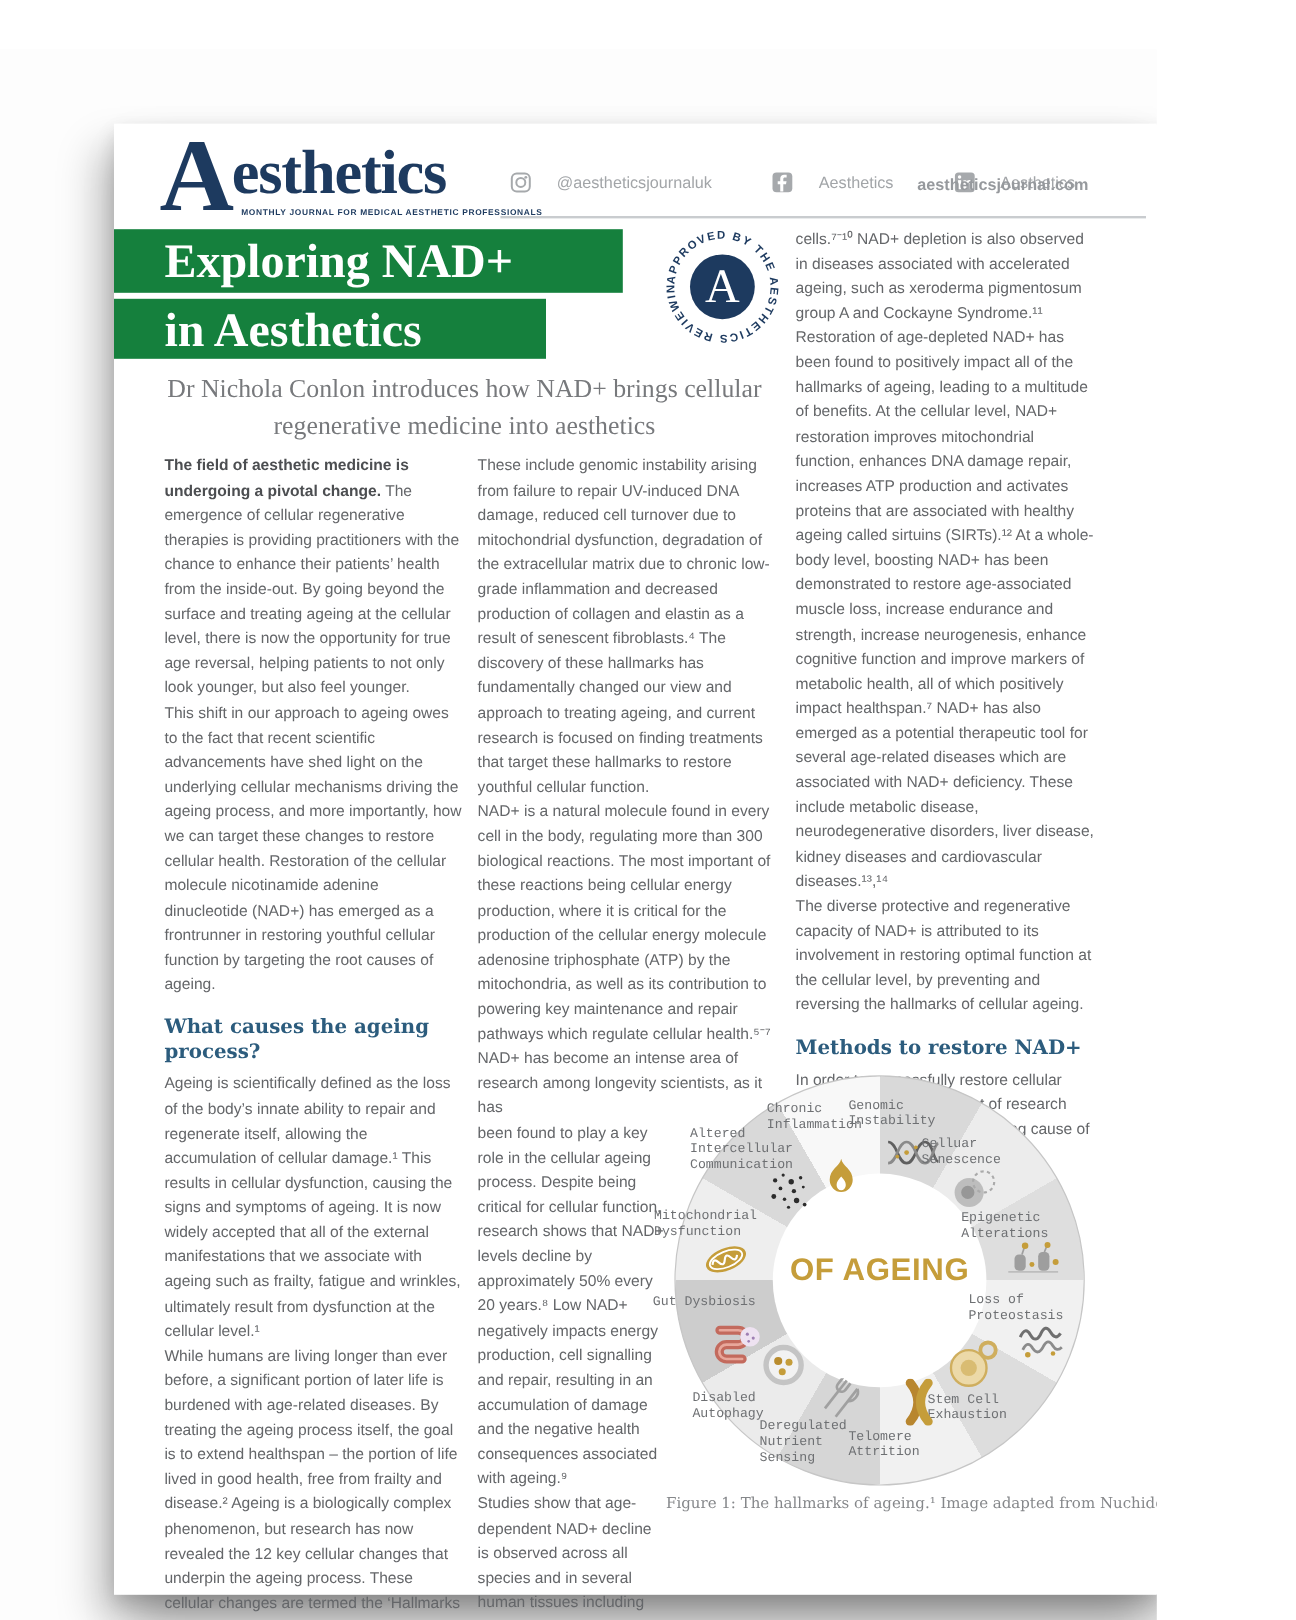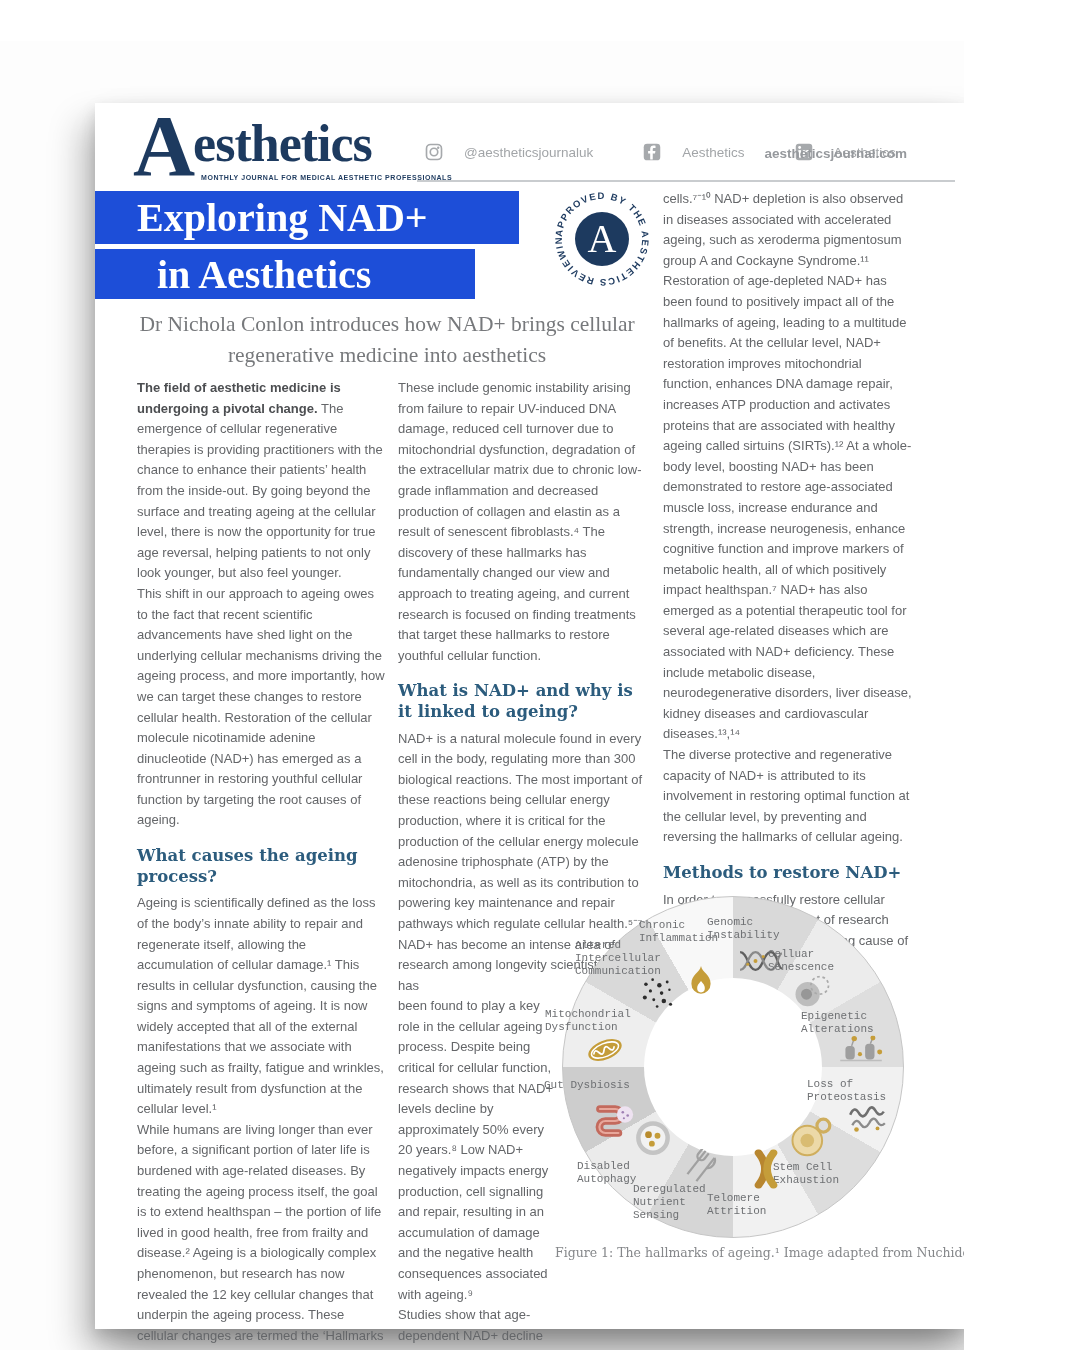--- a/index.html
+++ b/index.html
@@ -16,24 +16,24 @@
   .tagline{position:absolute;left:106px;top:71px;z-index:4;color:#1d3a5f;font-size:7px;font-weight:bold;
            letter-spacing:.55px;}
   .hrule{position:absolute;left:322px;right:10px;top:77px;height:2px;background:#c9cccf;}
   .social{position:absolute;left:330px;top:40px;display:flex;align-items:center;gap:21px;
           color:#a2a5a8;font-size:13.5px;}
   .social .sep{width:8px;}
   .sicon{display:inline-flex;width:18px;height:18px;}
   .website{position:absolute;right:58px;top:43px;color:#96999d;font-size:13.5px;font-weight:bold;}
 
   
-  .bar{position:absolute;left:0;background:#1d4ed8;color:#ffffff;
+  .bar{position:absolute;left:0;background:#15803d;color:#ffffff;
        font-family:"Liberation Serif",serif;font-weight:bold;display:flex;align-items:center;}
   .bar1{top:88px;width:382px;height:53px;font-size:40px;padding-left:42px;}
-  .bar2{top:146px;width:318px;height:50px;font-size:40px;padding-left:62px;}
+  .bar2{top:146px;width:318px;height:50px;font-size:40px;padding-left:42px;}
   .subtitle{position:absolute;left:42px;top:206px;width:500px;color:#77797c;
             font-family:"Liberation Serif",serif;font-size:21.5px;line-height:1.43;text-align:center;}
   .badge{position:absolute;left:457px;top:86px;width:100px;height:100px;}
 
   
   .col{position:absolute;width:249px;color:#646669;font-size:13px;line-height:20.6px;}
   .col1{left:42px;top:275px;}
   .col2{left:303px;top:275px;}
   .col3{left:568px;top:86px;}
   .para{margin:0;}
@@ -134,40 +134,40 @@
   <div class="col col1">
     <p class="para"><span class="lead-bold">The field of aesthetic medicine is undergoing a pivotal change.</span><span> The emergence of cellular regenerative therapies is providing practitioners with the chance to enhance their patients’ health from the inside-out. By going beyond the surface and treating ageing at the cellular level, there is now the opportunity for true age reversal, helping patients to not only look younger, but also feel younger.</span></p>
     <p class="para">This shift in our approach to ageing owes to the fact that recent scientific advancements have shed light on the underlying cellular mechanisms driving the ageing process, and more importantly, how we can target these changes to restore cellular health. Restoration of the cellular molecule nicotinamide adenine dinucleotide (NAD+) has emerged as a frontrunner in restoring youthful cellular function by targeting the root causes of ageing.</p>
     <p class="h">What causes the ageing process?</p>
     <p class="para">Ageing is scientifically defined as the loss of the body’s innate ability to repair and regenerate itself, allowing the accumulation of cellular damage.¹ This results in cellular dysfunction, causing the signs and symptoms of ageing. It is now widely accepted that all of the external manifestations that we associate with ageing such as frailty, fatigue and wrinkles, ultimately result from dysfunction at the cellular level.¹</p>
     <p class="para">While humans are living longer than ever before, a significant portion of later life is burdened with age-related diseases. By treating the ageing process itself, the goal is to extend healthspan – the portion of life lived in good health, free from frailty and disease.² Ageing is a biologically complex phenomenon, but research has now revealed the 12 key cellular changes that underpin the ageing process. These cellular changes are termed the ‘Hallmarks of Ageing’ (Figure 1).³ In the context of skin ageing, the histological changes that occur, such as a loss of collagen, elastin and a breakdown of the extracellular matrix (the scaffolding structure of the skin), are a result of the underlying cellular hallmarks of ageing.</p>
   </div>
 
   <div class="col col2">
     <p class="para">These include genomic instability arising from failure to repair UV-induced DNA damage, reduced cell turnover due to mitochondrial dysfunction, degradation of the extracellular matrix due to chronic low-grade inflammation and decreased production of collagen and elastin as a result of senescent fibroblasts.⁴ The discovery of these hallmarks has fundamentally changed our view and approach to treating ageing, and current research is focused on finding treatments that target these hallmarks to restore youthful cellular function.</p>
-    <p class="h">What is NAD+ and why is it linked to ageing?</p>
     <p class="para">NAD+ is a natural molecule found in every cell in the body, regulating more than 300 biological reactions. The most important of these reactions being cellular energy production, where it is critical for the production of the cellular energy molecule adenosine triphosphate (ATP) by the mitochondria, as well as its contribution to powering key maintenance and repair pathways which regulate cellular health.⁵⁻⁷</p>
     <p class="para">NAD+ has become an intense area of research among longevity scientists, as it has</p>
     <div class="narrowwrap">
       <p class="para">been found to play a key role in the cellular ageing process. Despite being critical for cellular function, research shows that NAD+ levels decline by approximately 50% every 20 years.⁸ Low NAD+ negatively impacts energy production, cell signalling and repair, resulting in an accumulation of damage and the negative health consequences associated with ageing.⁹</p>
       <p class="para">Studies show that age-dependent NAD+ decline is observed across all species and in several human tissues including the skin, liver, brain, skeletal muscle and immune</p>
     </div>
   </div>
 
   <div class="col col3">
     <p class="para">cells.⁷⁻¹⁰ NAD+ depletion is also observed in diseases associated with accelerated ageing, such as xeroderma pigmentosum group A and Cockayne Syndrome.¹¹</p>
     <p class="para">Restoration of age-depleted NAD+ has been found to positively impact all of the hallmarks of ageing, leading to a multitude of benefits. At the cellular level, NAD+ restoration improves mitochondrial function, enhances DNA damage repair, increases ATP production and activates proteins that are associated with healthy ageing called sirtuins (SIRTs).¹² At a whole-body level, boosting NAD+ has been demonstrated to restore age-associated muscle loss, increase endurance and strength, increase neurogenesis, enhance cognitive function and improve markers of metabolic health, all of which positively impact healthspan.⁷ NAD+ has also emerged as a potential therapeutic tool for several age-related diseases which are associated with NAD+ deficiency. These include metabolic disease, neurodegenerative disorders, liver disease, kidney diseases and cardiovascular diseases.¹³,¹⁴</p>
     <p class="para">The diverse protective and regenerative capacity of NAD+ is attributed to its involvement in restoring optimal function at the cellular level, by preventing and reversing the hallmarks of cellular ageing.</p>
     <p class="h">Methods to restore NAD+</p>
     <p class="para">In order to successfully restore cellular NAD+, there has been a lot of research into understanding the underlying cause of</p>
   </div>
 
   <div class="donut">
     <div class="hole"></div>
     <div class="ctext">
+      <div>OF AGEING</div>
     </div>
 
     <div class="seg-label" style="left:204px;top:32px;">Genomic
 Instability</div>
     <span class="seg-icon" style="left:198px;top:66px;">
       <svg viewBox="0 0 40 20" width="44" height="22">
             <path d="M1 2 C8 2 8 18 15 18 C22 18 22 2 29 2 C35 2 35 16 39 17" fill="none" stroke="#5f5f5f" stroke-width="2"></path>
             <path d="M1 18 C8 18 8 2 15 2 C22 2 22 18 29 18 C35 18 35 4 39 3" fill="none" stroke="#8a8a8a" stroke-width="2"></path>
             <circle cx="15" cy="10" r="1.8" fill="#c59d3a"></circle>
             <circle cx="22" cy="6" r="1.4" fill="#c59d3a"></circle>

